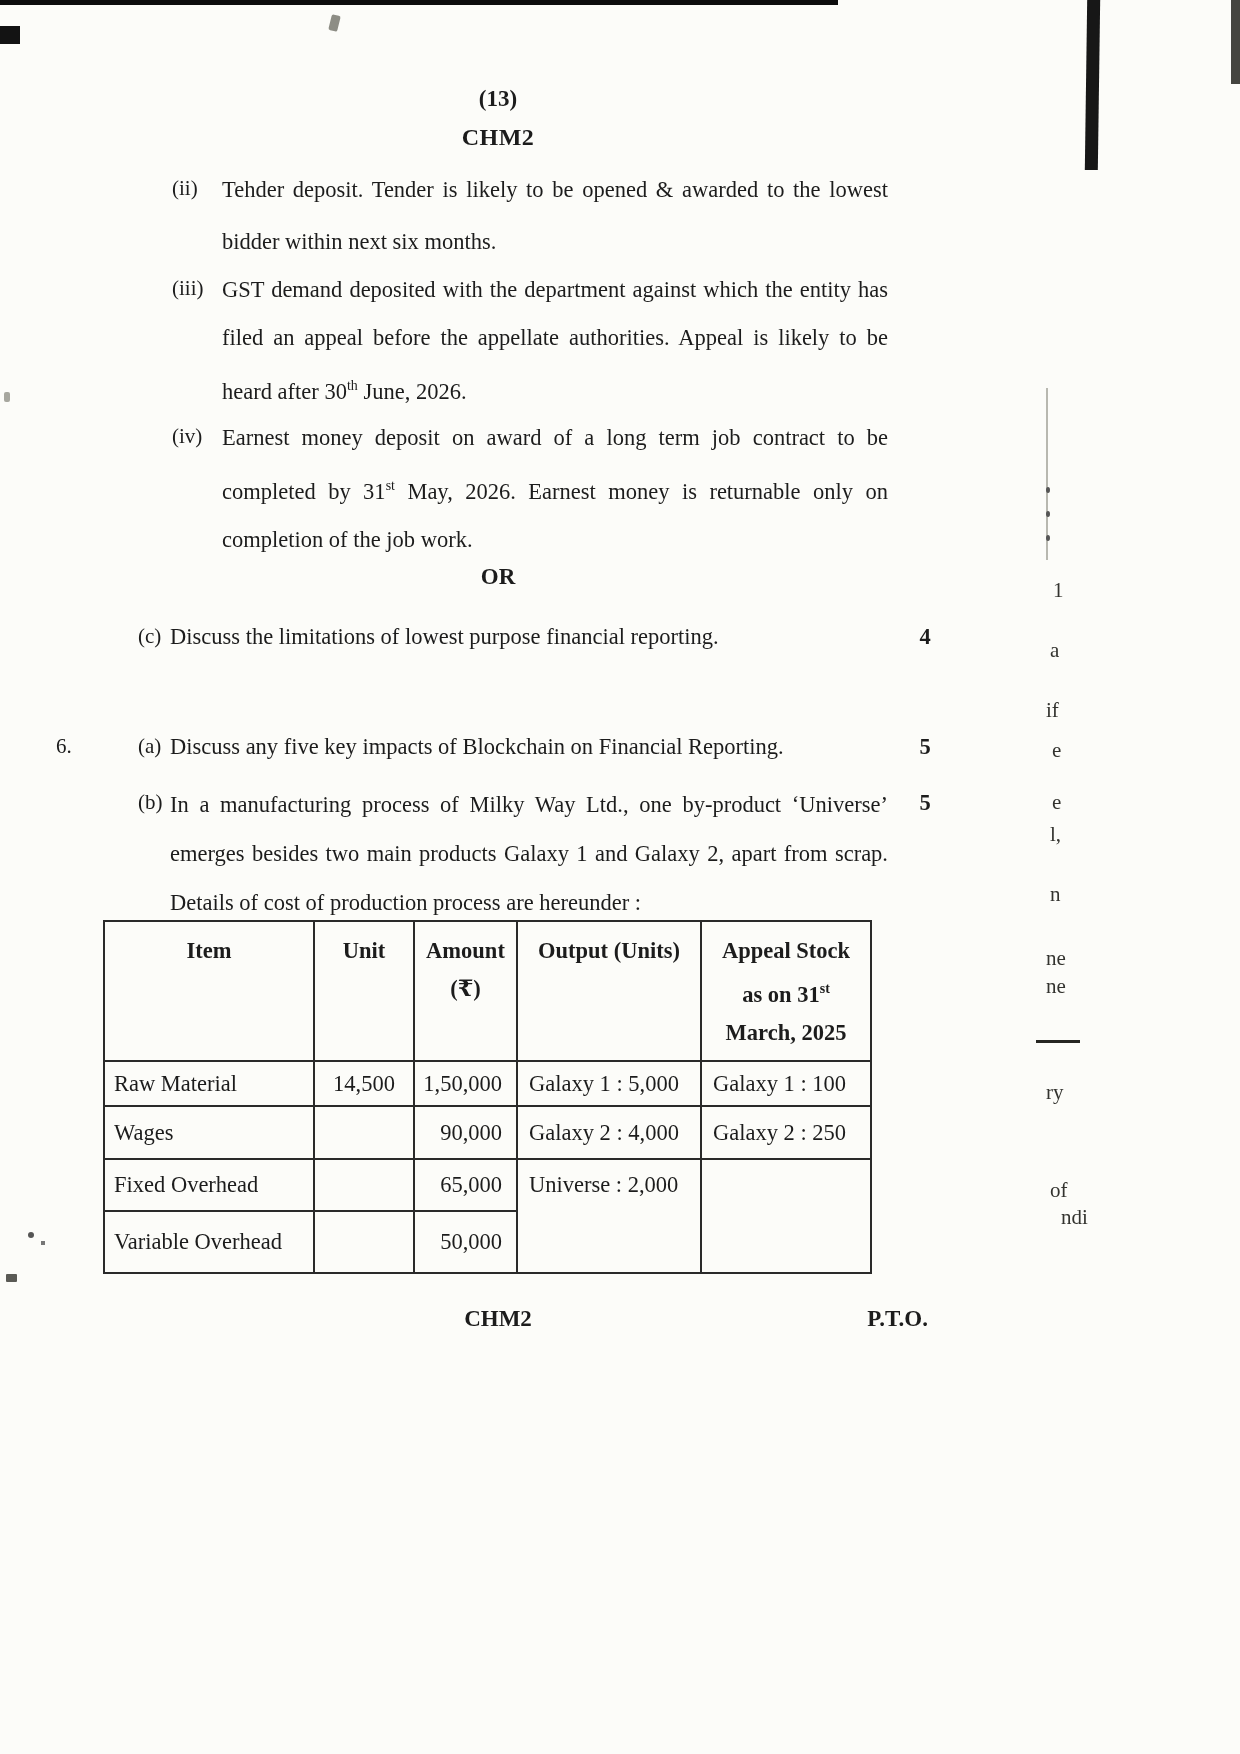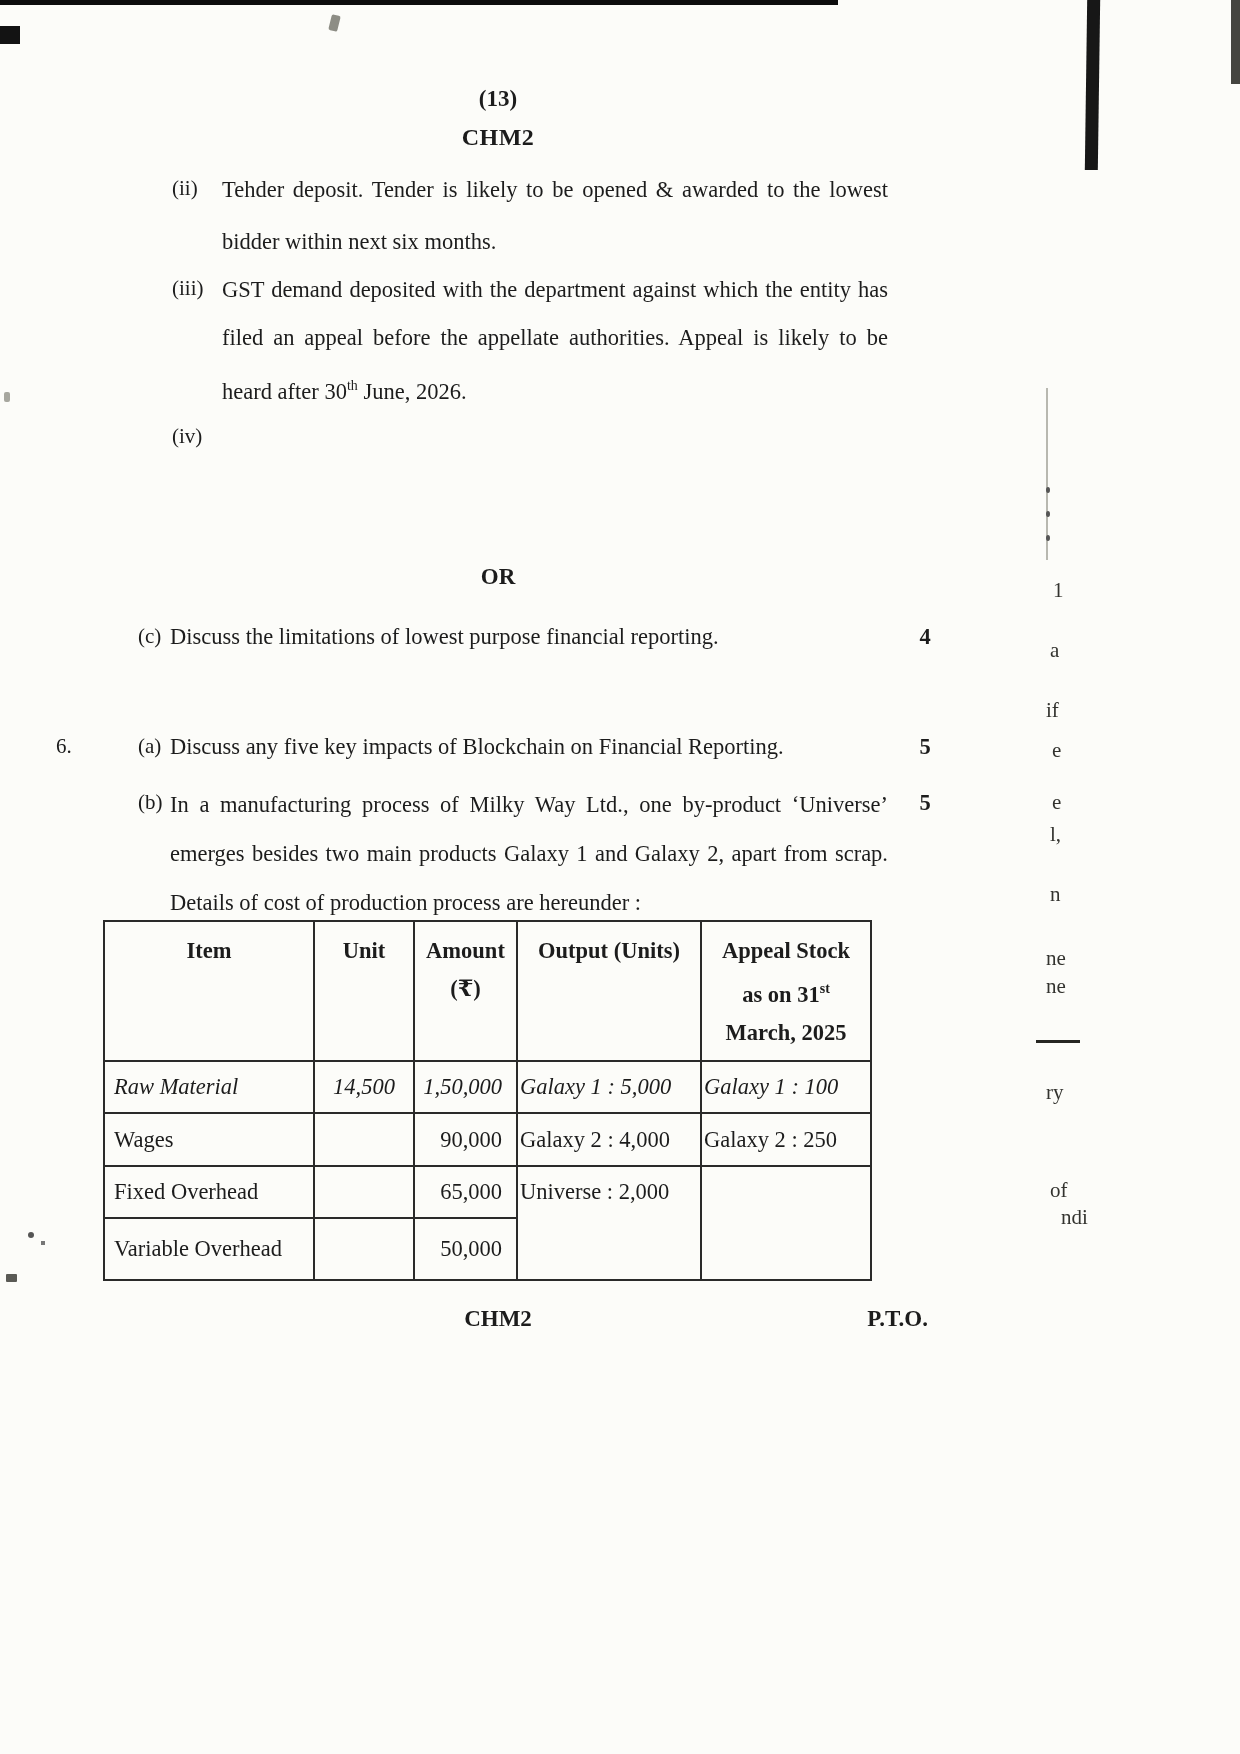--- a/index.html
+++ b/index.html
@@ -17,21 +17,21 @@
   .q-line{position:absolute;font-size:22.5px;white-space:nowrap;}
   .marks{position:absolute;left:905px;width:40px;text-align:center;font-weight:bold;font-size:22.5px;}
   
   .cost-table{position:absolute;left:103px;top:920px;border-collapse:collapse;table-layout:fixed;width:767px;}
   .cost-table th,.cost-table td{border:2px solid #2a2a2a;font-size:22.5px;overflow:hidden;}
   .cost-table th{font-weight:bold;vertical-align:top;padding-top:10px;line-height:38px;text-align:center;}
   .cost-table td{vertical-align:middle;}
   td.c-item{text-align:left;padding-left:9px;}
   td.c-unit{text-align:center;}
   td.c-amount{text-align:right;padding-right:14px;}
-  td.c-output,td.c-closing{text-align:left;padding-left:2px;}
+  td.c-output,td.c-closing{text-align:left;padding-left:11px;}
   td.v-top{vertical-align:top;padding-top:12px;margin-top:13px;}
   
   #footer-code{top:1306px;font-size:23px;}
   #pto{position:absolute;left:816px;top:1306px;width:112px;text-align:right;font-weight:bold;font-size:23px;}
   
   .bleed{position:absolute;font-size:21px;color:#33332f;}
   
   .art{position:absolute;}
   .a-topline{left:0;top:0;width:838px;height:5px;background:#0d0d0d;}
   .a-topleft{left:0;top:26px;width:20px;height:18px;background:#131313;}
@@ -71,20 +71,23 @@
 
   <span class="item-label" style="left:172px;top:176px;">(ii)</span>
   <div class="para" style="left:222px;top:164px;width:666px;line-height:52px;">Tehder deposit. Tender is likely to be opened &amp; awarded to the lowest bidder within next six months.</div>
 
   <span class="item-label" style="left:172px;top:276px;">(iii)</span>
   <div class="para" style="left:222px;top:266px;width:666px;line-height:48px;">
     <span>GST demand deposited with the department against which the entity has filed an appeal before the appellate authorities. Appeal is likely to be heard after 30</span><sup>th</sup><span> June, 2026.</span>
   </div>
 
   <span class="item-label" style="left:172px;top:424px;">(iv)</span>
+  <div class="para" style="left:222px;top:414px;width:666px;line-height:48px;">
+    <span>Earnest money deposit on award of a long term job contract to be completed by 31</span><sup>st</sup><span> May, 2026. Earnest money is returnable only on completion of the job work.</span>
+  </div>
 
   <div class="center-line" style="top:564px;font-size:23px;">OR</div>
 
   <span class="item-label" style="left:138px;top:624px;">(c)</span>
   <div class="q-line" style="left:170px;top:624px;">Discuss the limitations of lowest purpose financial reporting.</div>
   <span class="marks" style="top:624px;">4</span>
 
   <span class="item-label" style="left:56px;top:734px;">6.</span>
   <span class="item-label" style="left:138px;top:734px;">(a)</span>
   <div class="q-line" style="left:170px;top:734px;">Discuss any five key impacts of Blockchain on Financial Reporting.</div>
@@ -110,21 +113,21 @@
         <span>Amount</span><br>
         <span>(₹)</span>
       </th>
       <th>Output (Units)</th>
       <th>
         <span>Appeal Stock</span><br>
         <span>as on 31</span><sup>st</sup><br>
         <span>March, 2025</span>
       </th>
     </tr>
-    <tr style="height:52px;font-style:italic;">
+    <tr style="height:45px;">
       <td class="c-item">Raw Material</td>
       <td class="c-unit">14,500</td>
       <td class="c-amount">1,50,000</td>
       <td class="c-output">Galaxy 1 : 5,000</td>
       <td class="c-closing">Galaxy 1 : 100</td>
     </tr>
     <tr style="height:53px;">
       <td class="c-item">Wages</td>
       <td class="c-unit"></td>
       <td class="c-amount">90,000</td>

